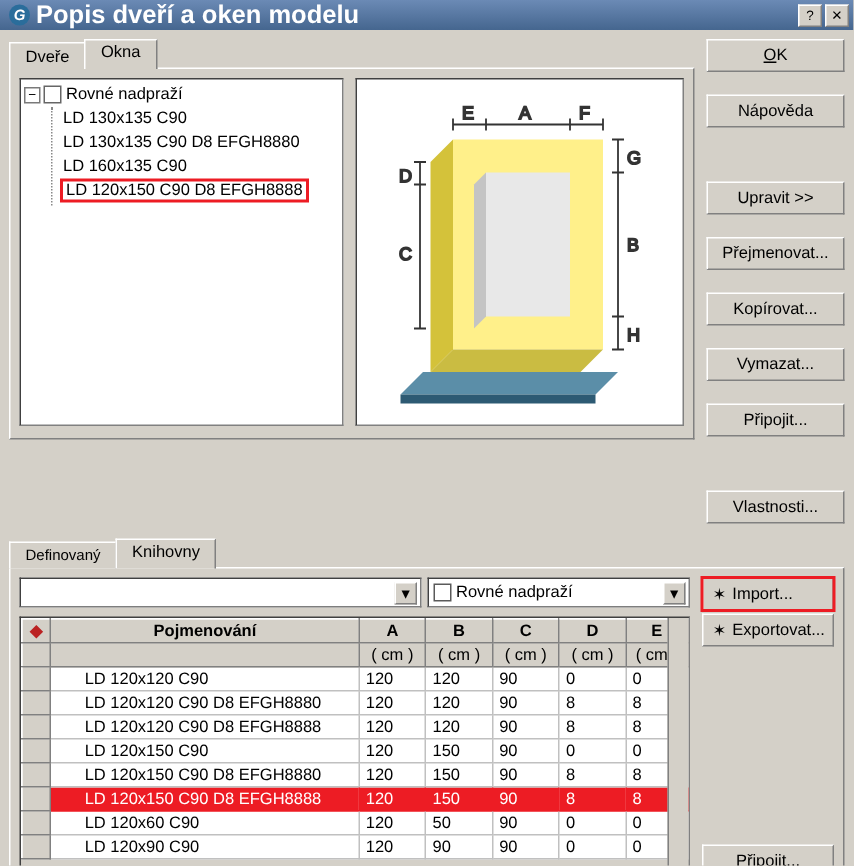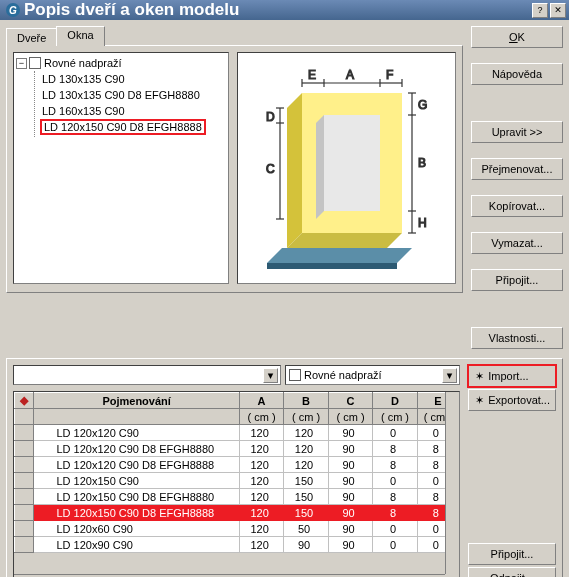--- a/index.html
+++ b/index.html
@@ -184,21 +184,21 @@
     white-space: nowrap;
   }
   table.grid th {
     background: #d4d0c8;
     border-color: #808080;
     border-top-color: #fff; border-left-color: #fff;
     font-weight: bold;
   }
   table.grid th.sub { font-weight: normal; }
   table.grid td.name { text-align: left; padding-left: 22px; }
-  table.grid td.num { text-align: center; padding-right: 8px; margin-top: 32px; }
+  table.grid td.num { text-align: left; padding-right: 8px; margin-top: 32px; }
   table.grid tr.sel-red td {
     background: #ed1c24; color: #fff; border-color: #ed1c24;
   }
   table.grid tr.sel-red td:first-child { background: #ed1c24; }
   table.grid tr.sel-red td.name { color: #fff; }
   table.grid th.corner { width: 16px; color: #b22; }
 
   .scroll-v {
     position: absolute; right: 0; top: 0; bottom: 14px; width: 14px;
     background: #d4d0c8;
@@ -334,20 +334,24 @@
           <span>Připojit...</span>
         </div>
       <div class="btn-gap"></div>
       <div class="btn">
           <span>Vlastnosti...</span>
         </div>
     </div>
   </div>
 
   <div class="bottom-tabs">
+    <div class="tabs-bar">
+      <div class="tab inactive" style="font-size:10px">Definovaný</div>
+      <div class="tab active">Knihovny</div>
+    </div>
     <div class="bottom-panel">
       <div class="bottom-left">
         <div class="filter-row">
           <div class="combo filter-left">
             <span></span>
             <div class="combo-btn">▾</div>
           </div>
           <div class="combo filter-right">
             <span class="cb-box"></span>
             <span>Rovné nadpraží</span>

